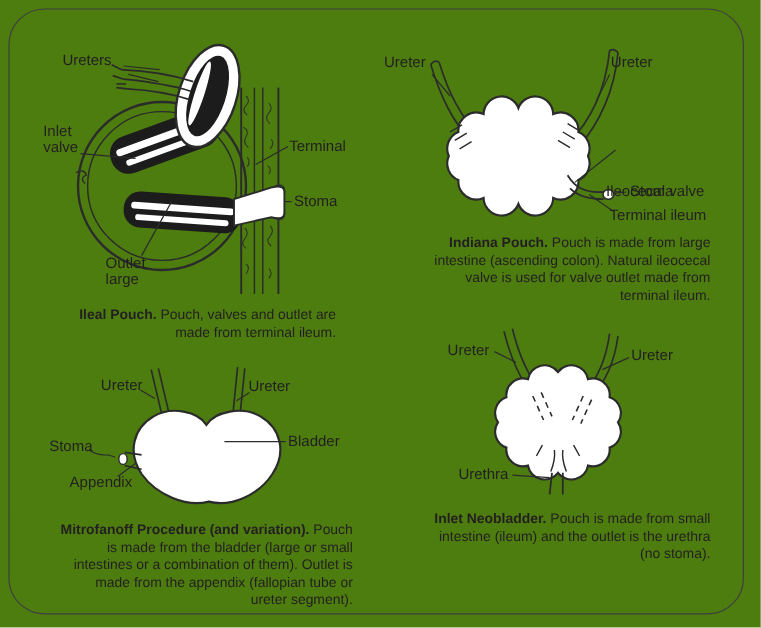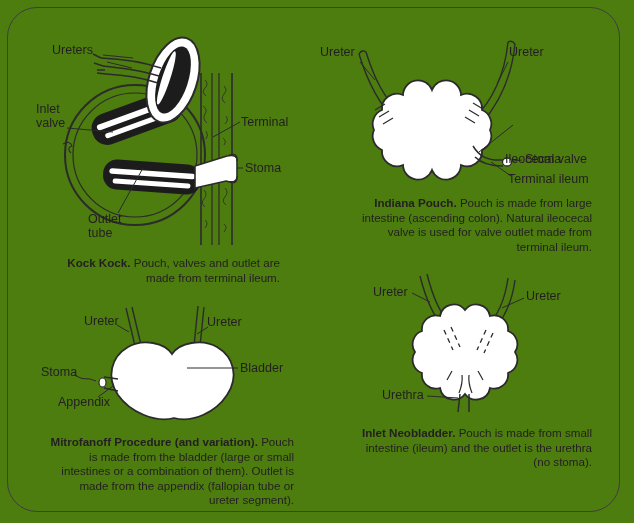--- a/index.html
+++ b/index.html
@@ -73,23 +73,23 @@
       <path d="M42,100 L88,104"></path>
       <path d="M93,185 L118,140"></path>
       <path d="M215,94 L188,109"></path>
       <path d="M218,140 L212,140"></path>
     </g>
   </svg>
   <span class="label" style="left:52px;top:44px;">Ureters</span>
   <span class="label wrap" style="left:36px;top:103px;width:40px;">Inlet valve</span>
   <span class="label" style="left:241px;top:116px;">Terminal</span>
   <span class="label" style="left:245px;top:162px;">Stoma</span>
-  <span class="label wrap" style="left:88px;top:213px;width:44px;">Outlet tube</span>
+  <span class="label wrap" style="left:88px;top:213px;width:44px;">Outlet large</span>
   <div class="caption" style="left:45px;top:256px;width:235px;">
-    <b>Kock Kock.</b>
+    <b>Ileal Pouch.</b>
     <span>Pouch, valves and outlet are made from terminal ileum.</span>
   </div>
 
   <svg class="illus" style="left:315px;top:40px;" width="310" height="150" viewBox="0 0 310 150">
     <g stroke="#2b2b2b" stroke-width="1.4" fill="none">
       <path d="M44,14 C52,40 62,62 80,80"></path>
       <path d="M51,12 C59,38 69,58 87,76"></path>
       <path d="M44,14 q3,-5 7,-2"></path>
     </g>
     <g stroke="#2b2b2b" stroke-width="1.4" fill="none">

